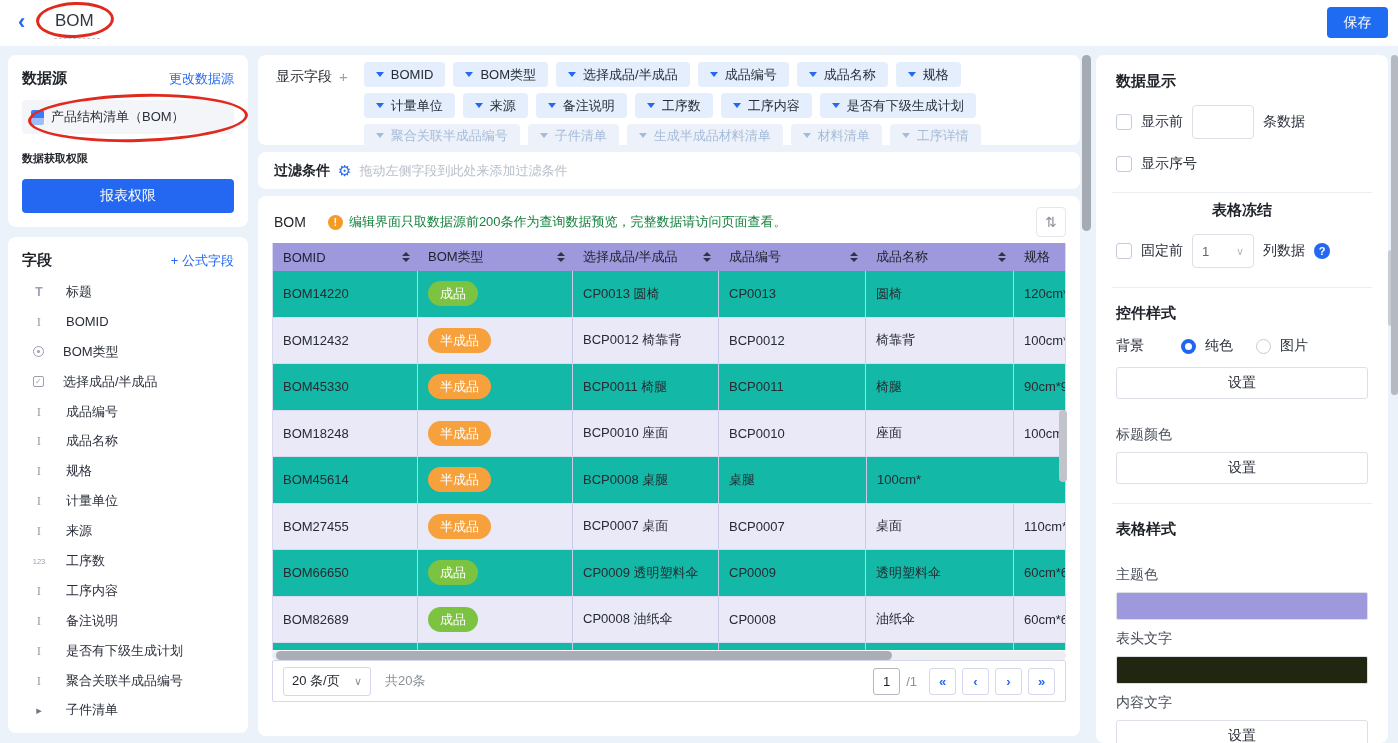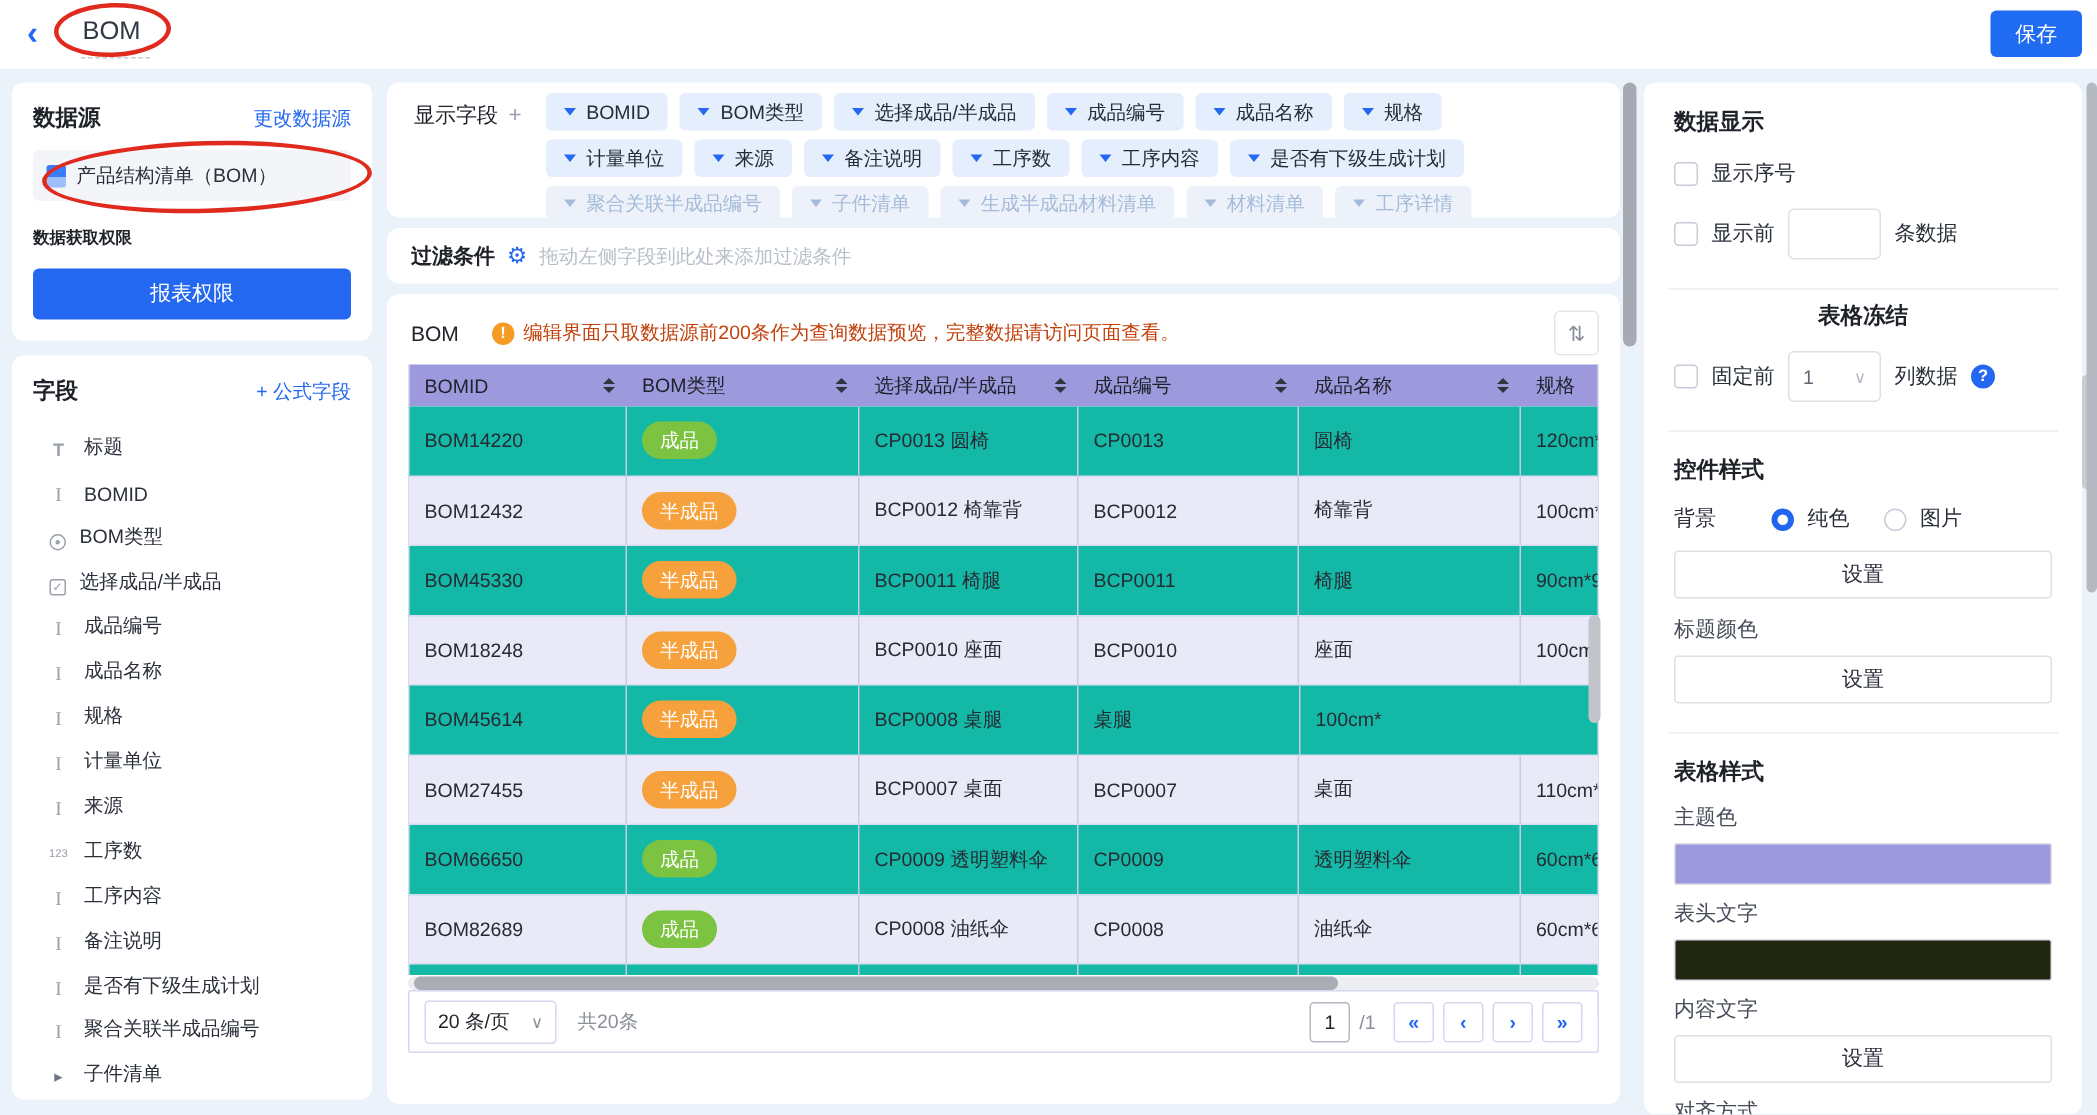--- a/index.html
+++ b/index.html
@@ -30,21 +30,21 @@
   .sec-title { font-size:15px; font-weight:bold; color:#1f2329; }
   .blue-link { font-size:13px; color:#2468F2; cursor:pointer; }
   .ds-row { margin-top:12px; height:34px; background:#F4F5F8; border-radius:4px; display:flex; align-items:center; padding:0 9px; gap:7px; }
   .doc-icon { width:13px; height:15px; background:linear-gradient(#3B7CFA 55%, #9DBEFB 55%); border-radius:2px; flex:none; }
   .ds-label { font-size:13px; color:#2a2f3a; white-space:nowrap; }
   .perm-title { margin-top:17px; font-size:11px; font-weight:bold; color:#1f2329; }
   .perm-btn { margin-top:13px; width:100%; height:34px; background:#2468F2; color:#fff; border:none; border-radius:4px; font-size:14px; cursor:pointer; }
 
   .card-fields { left:8px; top:237px; width:240px; height:496px; padding:14px 14px 6px; overflow:hidden; }
   .field-list { margin-top:7px; }
-  .fitem { height:29.9px; display:flex; align-items:flex-end; gap:9px; padding-left:9px; cursor:pointer; border-radius:4px; }
+  .fitem { height:29.9px; display:flex; align-items:center; gap:19px; padding-left:9px; cursor:pointer; border-radius:4px; }
   .fic { width:16px; flex:none; text-align:center; color:#9aa1ad; font-size:12px; line-height:14px; }
   .ic-text::before { content:"I"; font-family:"Liberation Serif",serif; font-size:13px; }
   .ic-title::before { content:"T"; font-size:12px; font-weight:bold; }
   .ic-num::before { content:"123"; font-size:7.5px; letter-spacing:0; }
   .ic-caret::before { content:"▸"; font-size:11px; color:#6e7683; }
   .ic-radio { width:11px; height:11px; border:1px solid #9aa1ad; border-radius:50%; position:relative; margin-left:2px; }
   .ic-radio::after { content:""; position:absolute; left:3px; top:3px; width:3px; height:3px; border-radius:50%; background:#9aa1ad; }
   .ic-check { width:11px; height:11px; border:1px solid #9aa1ad; border-radius:2px; position:relative; margin-left:2px; }
   .ic-check::after { content:"✓"; position:absolute; left:1px; top:-2px; font-size:8px; color:#9aa1ad; }
   .flabel { font-size:13px; color:#2a2f3a; white-space:nowrap; }
@@ -66,21 +66,21 @@
   .card-filter { left:258px; top:152px; width:822px; height:37px; display:flex; align-items:center; padding:0 16px; gap:8px; }
   .filter-label { font-size:14px; font-weight:bold; color:#1f2329; }
   .gear { color:#2468F2; font-size:15px; cursor:pointer; line-height:16px; }
   .filter-ph { font-size:13px; color:#b9c0ca; }
 
   .card-table { left:258px; top:196px; width:822px; height:540px; }
   .tbl-titlebar { position:absolute; left:16px; top:11px; right:14px; height:30px; display:flex; align-items:center; }
   .tbl-name { font-size:14px; color:#1f2329; margin-right:22px; }
   .warn-ic { width:15px; height:15px; border-radius:50%; background:#F59A23; color:#fff; font-size:11px; font-weight:bold;
     display:inline-flex; align-items:center; justify-content:center; margin-right:6px; flex:none; }
-  .warn-txt { font-size:13px; color:#c2410c; white-space:nowrap; }
+  .warn-txt { font-size:13px; color:#15803d; white-space:nowrap; }
   .sort-box { position:absolute; right:0; top:0; width:30px; height:30px; border:1px solid #E5E6EB; border-radius:4px;
     color:#8a8f99; font-size:14px; display:flex; align-items:center; justify-content:center; cursor:pointer; background:#fff; }
 
   .tbl { position:absolute; left:14px; top:47px; width:794px; border-left:1px solid #D9D9F0; border-right:1px solid #D9D9F0; }
   .thead { display:flex; height:28px; background:#9D99DC; }
   .th { display:flex; align-items:center; justify-content:space-between; padding:0 8px 0 10px; font-size:13px; color:#1d212a; }
   .sorts { display:flex; flex-direction:column; gap:2px; cursor:pointer; }
   .sorts i { display:block; width:0; height:0; border-left:4px solid transparent; border-right:4px solid transparent; }
   .sorts .up { border-bottom:4.5px solid #2e3440; }
   .sorts .dn { border-top:4.5px solid #2e3440; }
@@ -125,21 +125,21 @@
     justify-content:space-between; padding:0 9px; font-size:13px; color:#5f6672; cursor:pointer; }
   .s-select .chev { color:#b3b8c2; font-size:11px; }
   .help { width:16px; height:16px; border-radius:50%; background:#2468F2; color:#fff; font-size:11px; font-weight:bold;
     display:inline-flex; align-items:center; justify-content:center; cursor:pointer; }
   .divider { border-top:1px solid #ECEEF1; margin:19px -4px 0; }
   .radio { width:15px; height:15px; border-radius:50%; flex:none; cursor:pointer; }
   .radio.on { border:4.5px solid #2066F0; background:#fff; }
   .radio.offr { border:1px solid #c6ccd6; background:#fff; }
   .set-btn { margin-top:12px; width:100%; height:32px; border:1px solid #DCDFE6; border-radius:3px; background:#fff;
     font-size:14px; color:#2a2f3a; cursor:pointer; }
-  .s-sub { margin-top:12px; font-size:14px; color:#464c59; }
+  .s-sub { margin-top:27px; font-size:14px; color:#464c59; }
   .swatch { margin-top:8px; width:100%; height:28px; border:1px solid #DCDFE6; border-radius:2px; cursor:pointer; }
   .swatch.theme { background:#9D99DC; }
   .swatch.htext { background:#212610; }
 
   .win-scroll { position:absolute; left:1391px; top:55px; width:7px; height:340px; background:#b4b9c2; border-radius:4px; }
 </style>
 </head>
 <body>
 
 <div class="topbar">
@@ -480,29 +480,29 @@
       <span class="pbtn">»</span>
     </div>
   </div>
 </div>
 
 <div class="mid-scroll"></div>
 
 <div class="card card-settings">
   <div class="s-title">数据显示</div>
 
-  <div class="s-row" style="margin-top:16px;">
-    <span class="cb"></span>
-    <span class="s-lab">显示序号</span>
-  </div>
   <div class="s-row" style="margin-top:14px;">
     <span class="cb"></span>
     <span class="s-lab">显示前</span>
     <input class="s-input" value="" style="">
     <span class="s-lab">条数据</span>
+  </div>
+  <div class="s-row" style="margin-top:16px;">
+    <span class="cb"></span>
+    <span class="s-lab">显示序号</span>
   </div>
 
   <div class="divider"></div>
 
   <div class="s-title" style="margin-top:8px;text-align:center;">表格冻结</div>
   <div class="s-row" style="margin-top:14px;">
     <span class="cb"></span>
     <span class="s-lab">固定前</span>
     <span class="s-select">
       <span>1</span>

